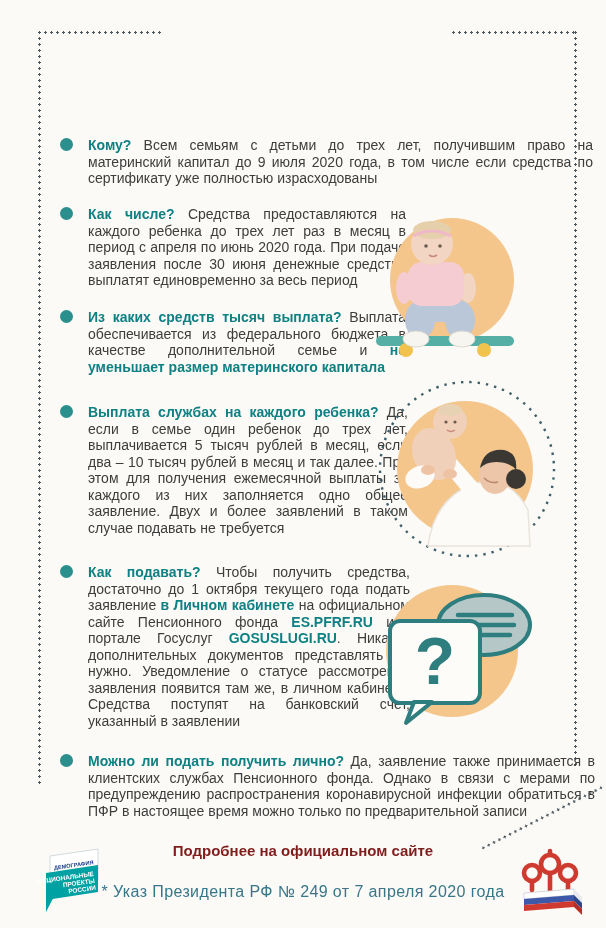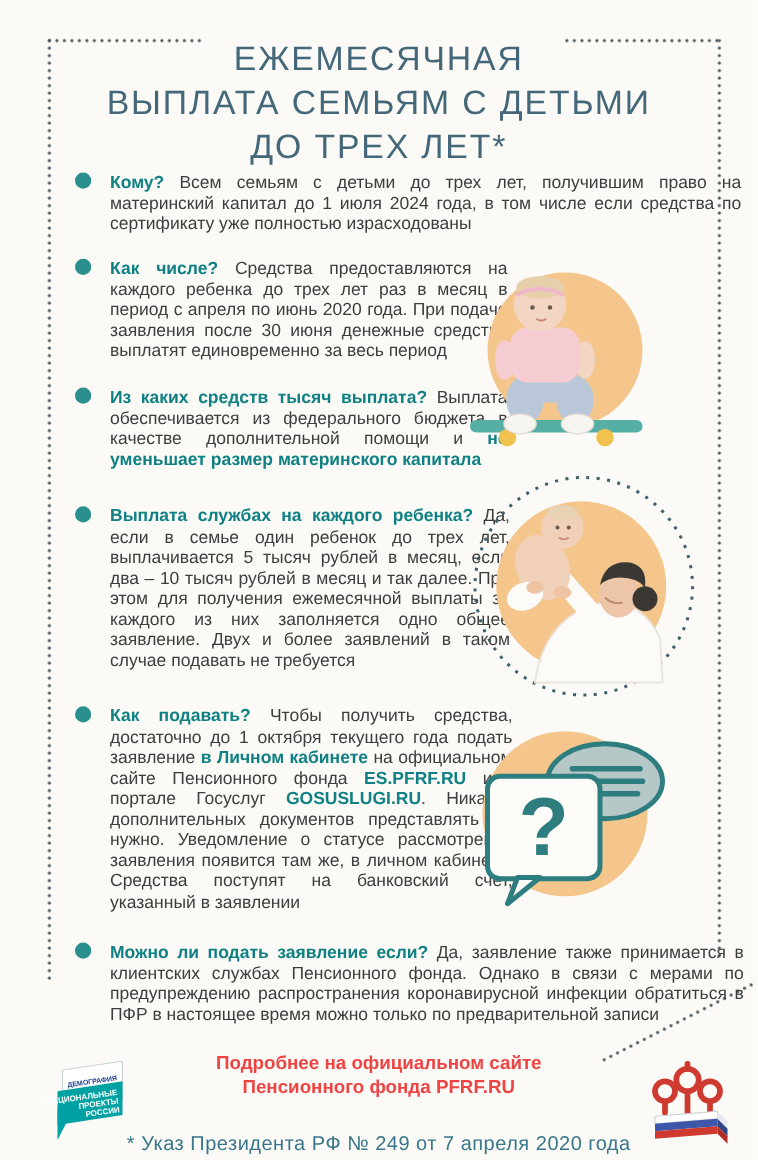--- a/index.html
+++ b/index.html
@@ -40,79 +40,74 @@
   .s5{top:564px;left:60px;width:322px;}
   .s6{top:753px;left:60px;width:507px;}
 
   .art{position:absolute;}
   .art1{top:208px;left:368px;}
   .art2{top:378px;left:376px;}
   .art3{top:581px;left:378px;}
 
   .site{
     position:absolute;top:841px;left:120px;width:366px;text-align:center;
-    color:#ef4444;font-weight:bold;font-size:15px;line-height:19px;
+    color:#7f1d1d;font-weight:bold;font-size:15px;line-height:19px;
   }
   .note{
     position:absolute;top:883px;left:0;right:0;text-align:center;
-    color:#39768a;font-size:16px;letter-spacing:0.4px;margin-top:24px;
+    color:#39768a;font-size:16px;letter-spacing:0.4px;
   }
   .np-logo{position:absolute;top:842px;left:36px;}
   .pfr-logo{position:absolute;top:846px;left:516px;}
 </style>
 </head>
 <body>
 
 <div class="poster">
 
   <div class="dot-h b-top-l"></div>
   <div class="dot-h b-top-r"></div>
   <div class="dot-v b-left"></div>
   <div class="dot-v b-right"></div>
   <div class="dot-diag b-diag"></div>
 
-  <div class="title">
-    <div>ЕЖЕМЕСЯЧНАЯ</div>
-    <div>ВЫПЛАТА СЕМЬЯМ С ДЕТЬМИ</div>
-    <div>ДО ТРЕХ ЛЕТ*</div>
-  </div>
 
   <div class="section s1">
     <span class="bullet"></span>
     <span class="h">Кому?</span>
-    <span>Всем семьям с детьми до трех лет, получившим право на материнский капитал до 1 июля 2024 года, в том числе если средства по сертификату уже полностью израсходованы</span>
+    <span>Всем семьям с детьми до трех лет, получившим право на материнский капитал до 9 июля 2020 года, в том числе если средства по сертификату уже полностью израсходованы</span>
   </div>
 
   <div class="section s2">
     <span class="bullet"></span>
     <span class="h">Как числе?</span>
     <span>Средства предоставляются на каждого ребенка до трех лет раз в месяц в период с апреля по июнь 2020 года. При подаче заявления после 30 июня денежные средства выплатят единовременно за весь период</span>
   </div>
 
   <div class="section s3">
     <span class="bullet"></span>
     <span class="h">Из каких средств тысяч выплата?</span>
-    <span>Выплата обеспечивается из федерального бюджета в качестве дополнительной помощи и </span><span class="em">не уменьшает размер материнского капитала</span>
+    <span>Выплата обеспечивается из федерального бюджета в качестве дополнительной семье и </span><span class="em">не уменьшает размер материнского капитала</span>
   </div>
 
   <div class="section s4">
     <span class="bullet"></span>
     <span class="h">Выплата службах на каждого ребенка?</span>
     <span>Да, если в семье один ребенок до трех лет, выплачивается 5 тысяч рублей в месяц, если два – 10 тысяч рублей в месяц и так далее. При этом для получения ежемесячной выплаты за каждого из них заполняется одно общее заявление. Двух и более заявлений в таком случае подавать не требуется</span>
   </div>
 
   <div class="section s5">
     <span class="bullet"></span>
     <span class="h">Как подавать?</span>
     <span>Чтобы получить средства, достаточно до 1 октября текущего года подать заявление </span><span class="em">в Личном кабинете</span><span> на официальном сайте Пенсионного фонда </span><span class="em">ES.PFRF.RU</span><span> или портале Госуслуг </span><span class="em">GOSUSLUGI.RU</span><span>. Никаких дополнительных документов представлять не нужно. Уведомление о статусе рассмотрения заявления появится там же, в личном кабинете. Средства поступят на банковский счет, указанный в заявлении</span>
   </div>
 
   <div class="section s6">
     <span class="bullet"></span>
-    <span class="h">Можно ли подать заявление если?</span>
+    <span class="h">Можно ли подать получить лично?</span>
     <span>Да, заявление также принимается в клиентских службах Пенсионного фонда. Однако в связи с мерами по предупреждению распространения коронавирусной инфекции обратиться в ПФР в настоящее время можно только по предварительной записи</span>
   </div>
 
   <div class="art art1">
     <svg width="160" height="155" viewBox="0 0 160 155">
       <circle cx="84" cy="72" r="62" fill="#f5c68c"></circle>
       <rect x="8" y="128" width="138" height="10" rx="5" fill="#55afa5"></rect>
       <circle cx="38" cy="142" r="7" fill="#f2c24e"></circle>
       <circle cx="116" cy="142" r="7" fill="#f2c24e"></circle>
       <ellipse cx="52" cy="112" rx="15" ry="19" fill="#b9c7d8"></ellipse>
@@ -163,21 +158,20 @@
       <line x1="78" y1="44" x2="136" y2="44" stroke="#2e7d7f" stroke-width="4.5" stroke-linecap="round"></line>
       <line x1="80" y1="54" x2="132" y2="54" stroke="#2e7d7f" stroke-width="4.5" stroke-linecap="round"></line>
       <rect x="12" y="40" width="90" height="82" rx="10" fill="#fdfcf9" stroke="#2e7d7f" stroke-width="4"></rect>
       <path d="M36 121 L28 142 L54 121 Z" fill="#fdfcf9" stroke="#2e7d7f" stroke-width="4" stroke-linejoin="round"></path>
       <text x="57" y="103" font-size="66" font-weight="bold" fill="#2e7d7f" text-anchor="middle" font-family="Liberation Sans, sans-serif">?</text>
     </svg>
   </div>
 
   <div class="site">
     <div>Подробнее на официальном сайте</div>
-    <div>Пенсионного фонда PFRF.RU</div>
   </div>
   <div class="note">* Указ Президента РФ № 249 от 7 апреля 2020 года</div>
 
   <div class="np-logo">
     <svg width="66" height="80" viewBox="0 0 66 80">
       <polygon points="14,14 62,7 62,38 14,45" fill="#ffffff" stroke="#c6d2d4" stroke-width="0.8"></polygon>
       <text x="38" y="25" font-size="5.6" fill="#1b3f8f" text-anchor="middle" font-weight="bold" transform="rotate(-8 38 25)" font-family="Liberation Sans, sans-serif">ДЕМОГРАФИЯ</text>
       <polygon points="10,31 62,23 62,50 10,58" fill="#00a1a3"></polygon>
       <polygon points="10,45 24,43 10,70" fill="#00a1a3"></polygon>
       <g font-family="Liberation Sans, sans-serif" font-weight="bold" fill="#ffffff" text-anchor="end" transform="rotate(-8 36 42)">

